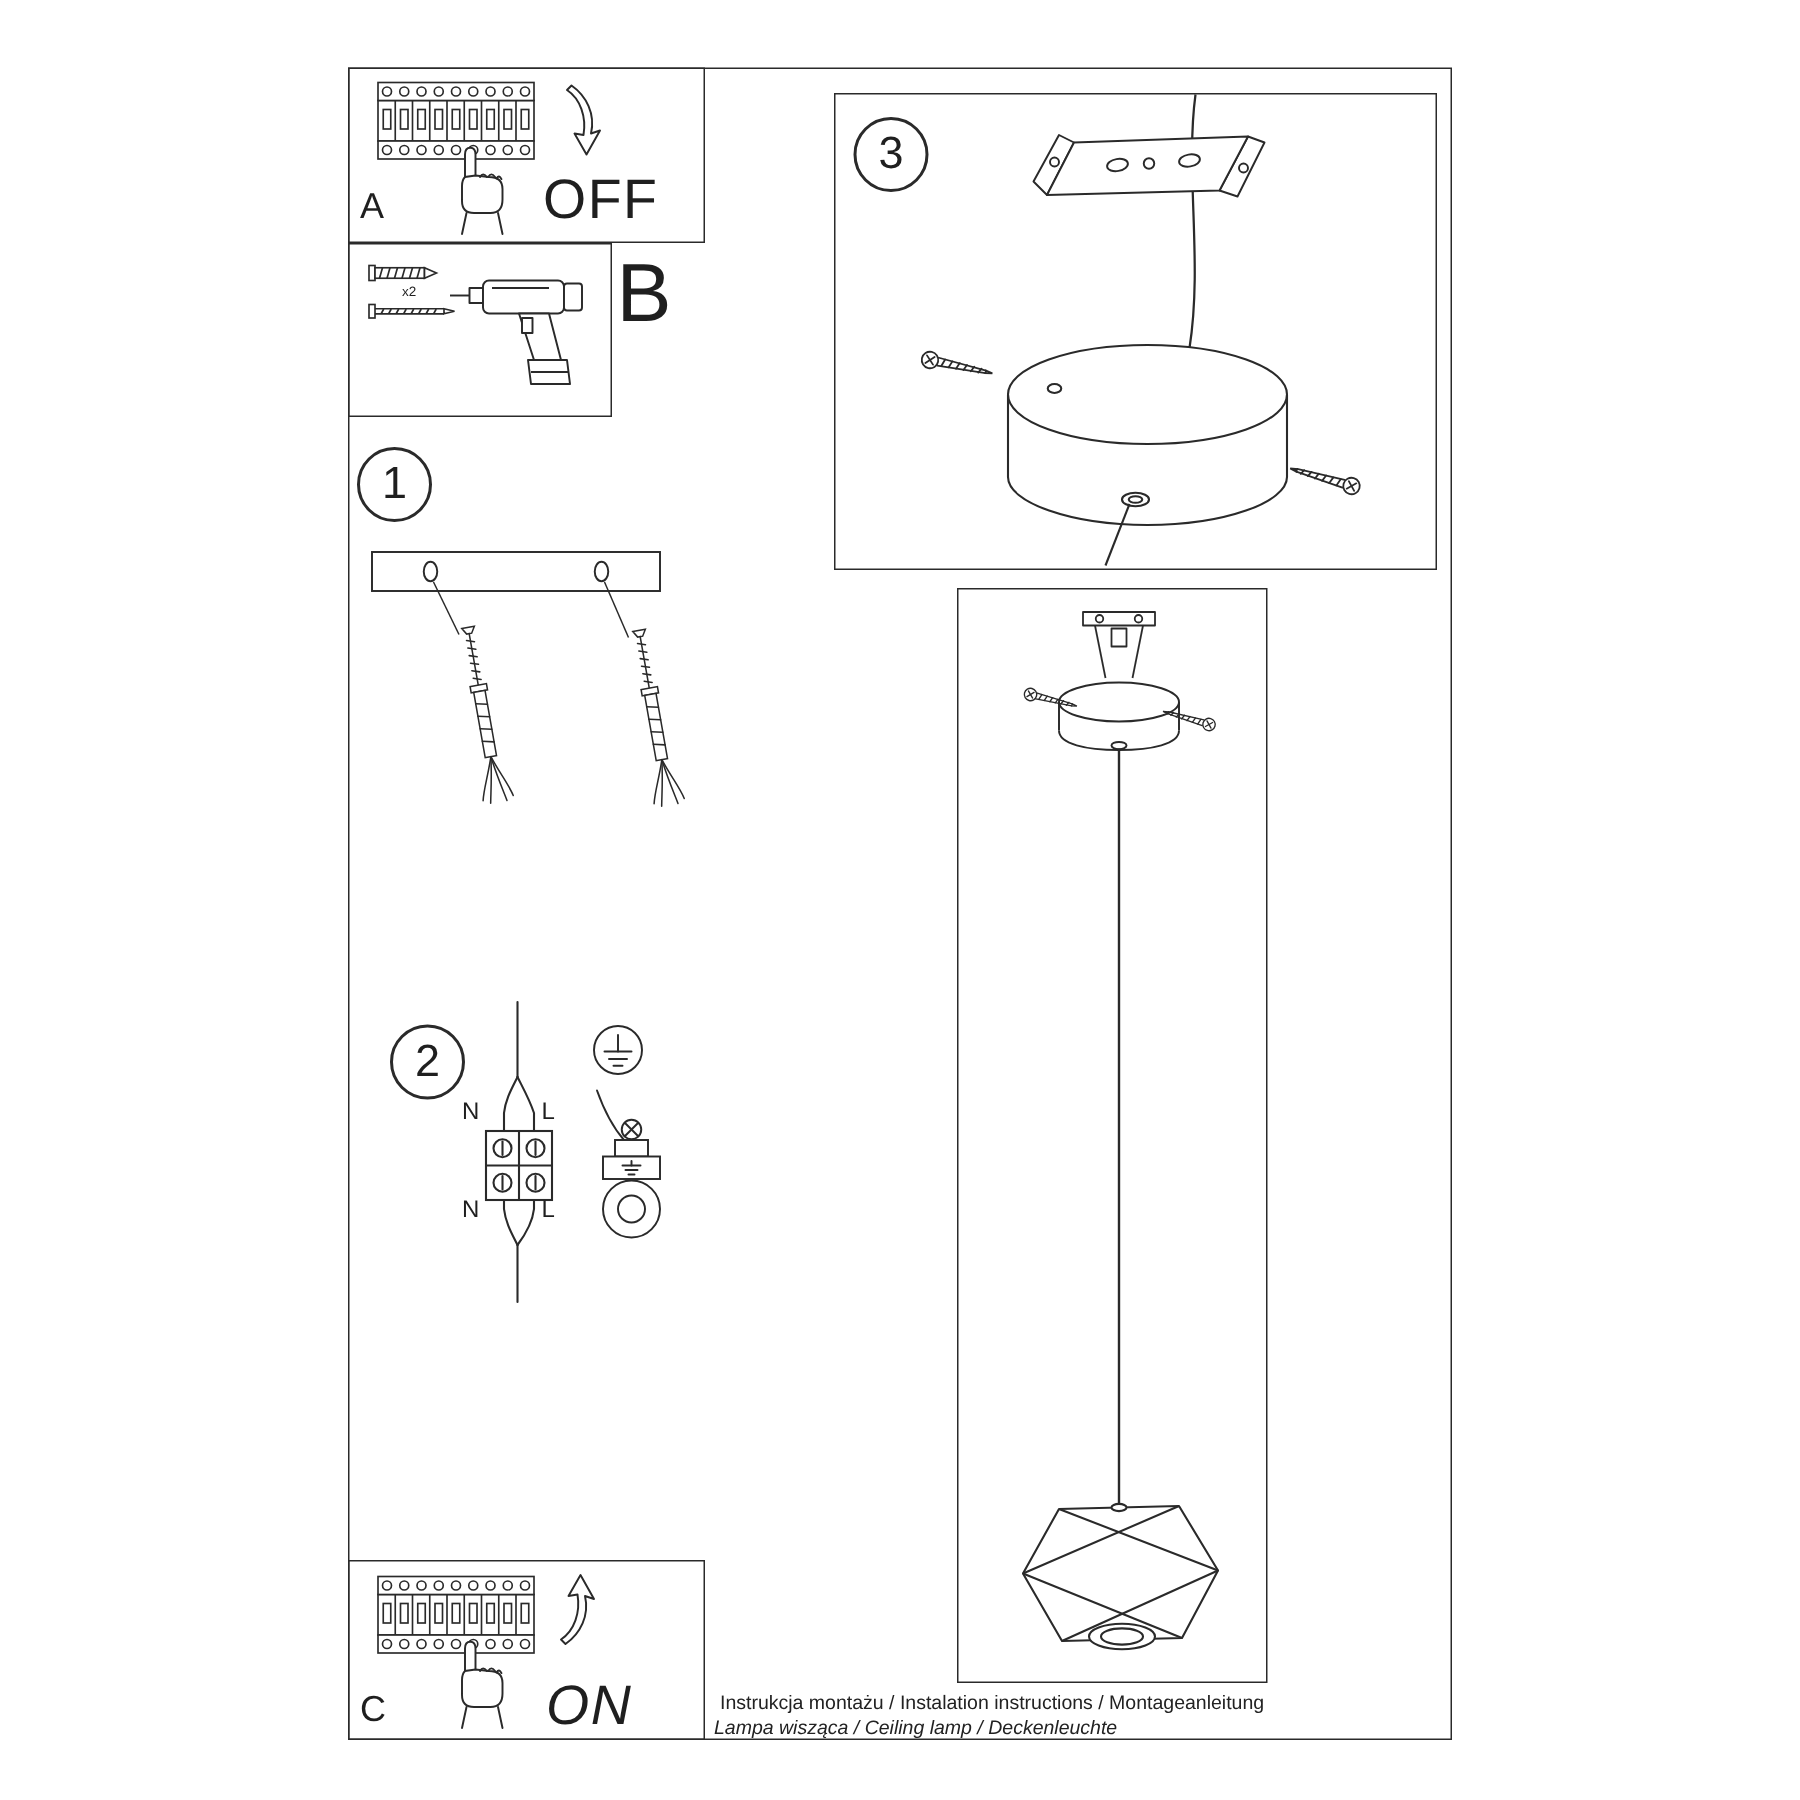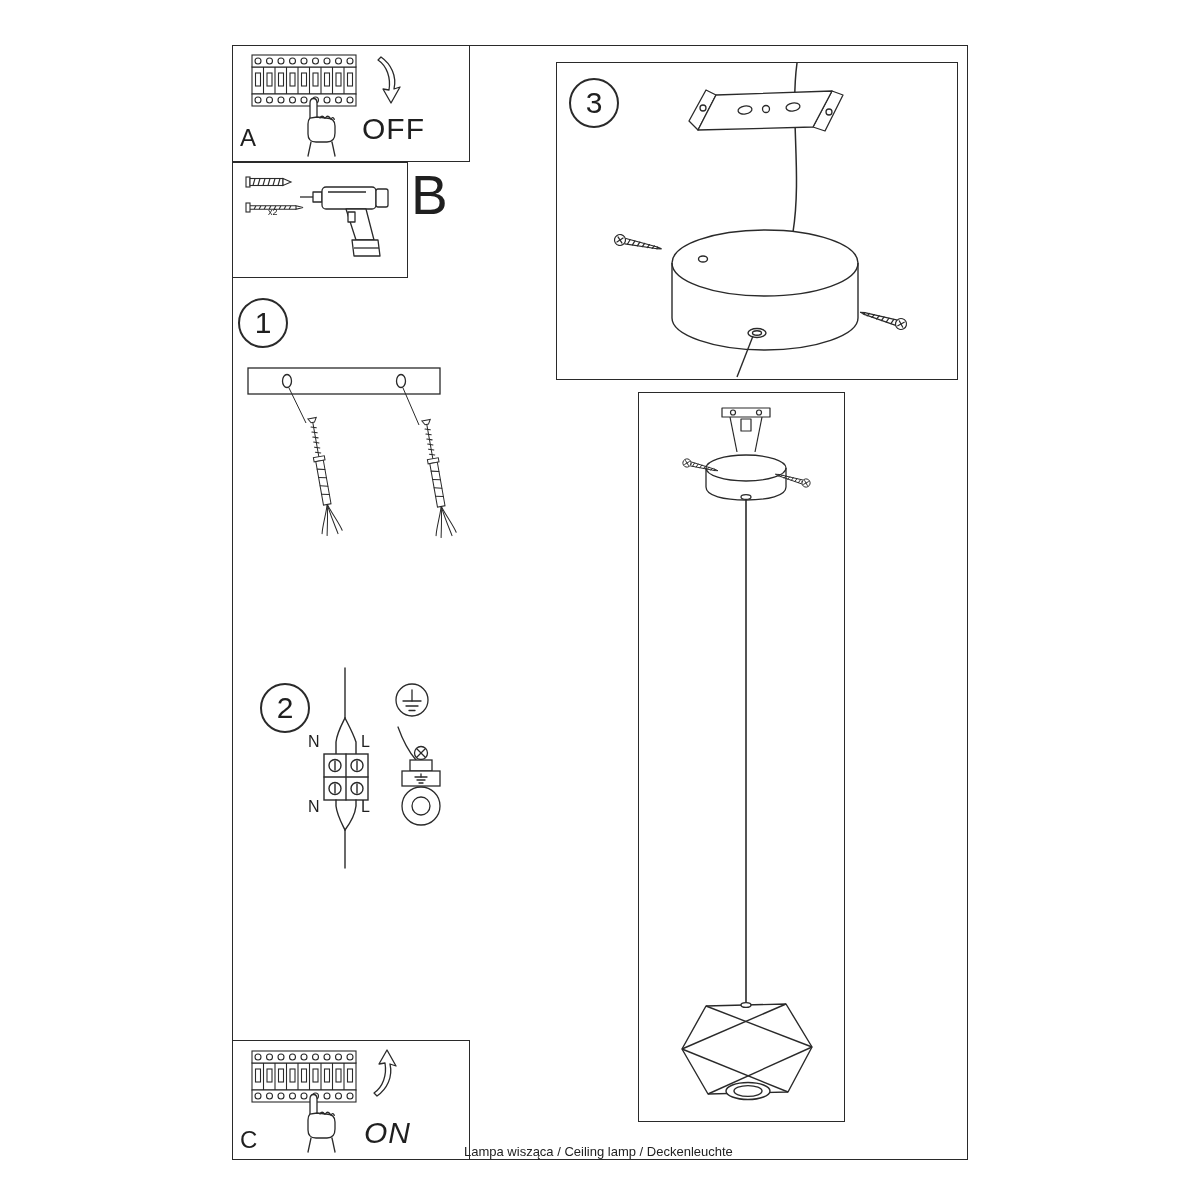--- a/index.html
+++ b/index.html
@@ -5,21 +5,21 @@
   html,body{margin:0;padding:0;background:#fff;}
   .sheet{position:relative;width:1200px;height:1200px;background:#ffffff;
          font-family:"Liberation Sans",sans-serif;color:#1f1f1f;overflow:hidden;}
   .box{position:absolute;border:1px solid #2a2a2a;box-sizing:border-box;background:transparent;}
   .art{position:absolute;left:0;top:0;}
   .lbl{position:absolute;white-space:nowrap;}
   .badge{position:absolute;width:46px;height:46px;border:2px solid #2a2a2a;border-radius:50%;
          display:flex;align-items:center;justify-content:center;font-size:30px;background:#fff;}
   .panel-letter{font-size:24px;}
   .big-letter{font-size:55px;line-height:1;}
-  .state{font-size:30px;letter-spacing:1px;}
+  .state{font-size:37px;letter-spacing:1px;}
   .wire-lbl{font-size:16px;}
   .qty{font-size:9px;}
   .footer{font-size:13px;line-height:17px;color:#222;}
 </style>
 </head>
 <body>
 
 <div class="sheet">
 
   <div class="box" style="left:232px;top:45px;width:736px;height:1115px;"></div>
@@ -307,29 +307,30 @@
       </g>
     <g>
         <use href="#arrowUp" x="368" y="1050"></use>
       </g>
   </svg>
 
   <div class="lbl panel-letter" style="left:240px;top:124px;">A</div>
   <div class="lbl state" style="left:362px;top:112px;">OFF</div>
 
   <div class="lbl big-letter" style="left:411px;top:168px;">B</div>
-  <div class="lbl qty" style="left:268px;top:207px;">x2</div>
+  <div class="lbl qty" style="left:268px;top:189px;">x2</div>
 
   <div class="badge" style="left:238px;top:298px;">1</div>
   <div class="badge" style="left:260px;top:683px;">2</div>
   <div class="badge" style="left:569px;top:78px;">3</div>
 
   <div class="lbl wire-lbl" style="left:308px;top:733px;">N</div>
   <div class="lbl wire-lbl" style="left:361px;top:733px;">L</div>
   <div class="lbl wire-lbl" style="left:308px;top:798px;">N</div>
   <div class="lbl wire-lbl" style="left:361px;top:798px;">L</div>
 
   <div class="lbl panel-letter" style="left:240px;top:1126px;">C</div>
   <div class="lbl state" style="left:364px;top:1116px;font-style:italic;">ON</div>
 
-  <div class="lbl footer" style="left:464px;top:1143px;">Lampa wisząca / Ceiling lamp / Deckenleuchte</div>
+  <div class="lbl footer" style="left:480px;top:1126px;">Instrukcja montażu / Instalation instructions / Montageanleitung</div>
+  <div class="lbl footer" style="left:476px;top:1143px;font-style:italic;">Lampa wisząca / Ceiling lamp / Deckenleuchte</div>
 
 </div>
 
 </body></html>

